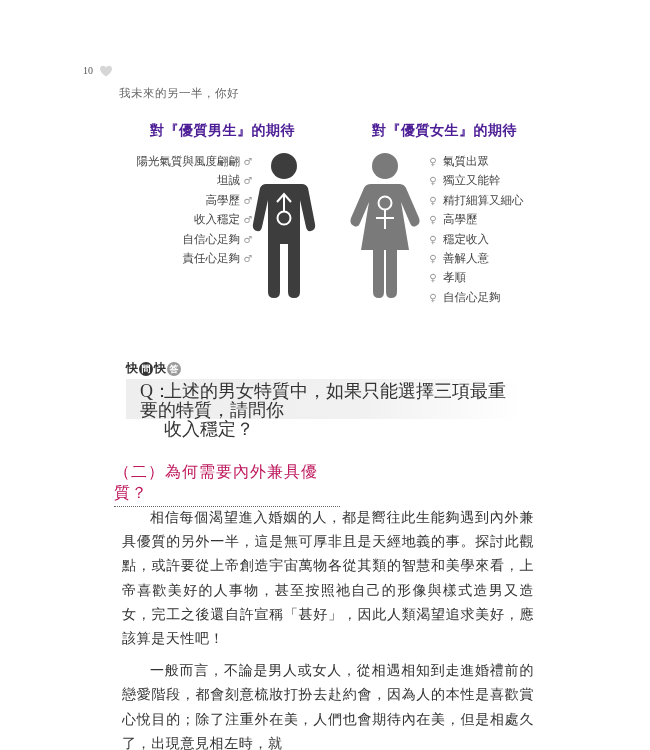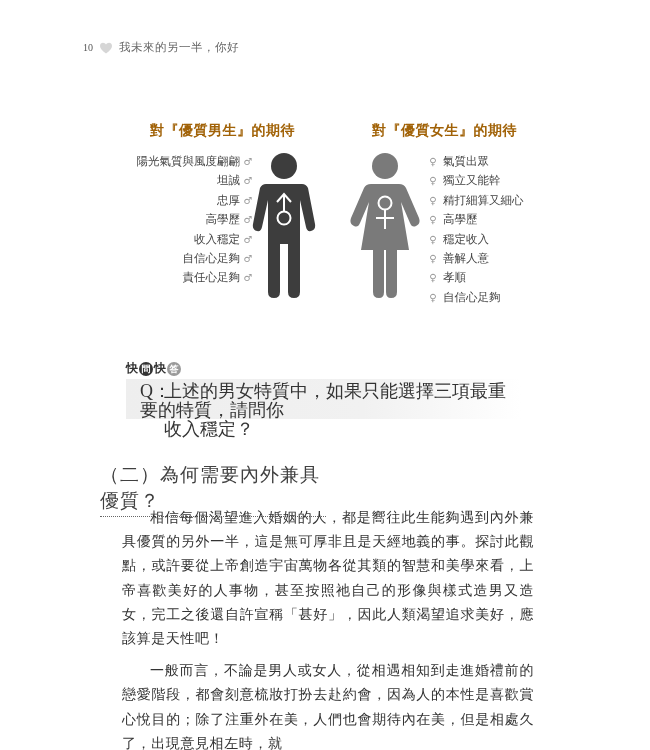--- a/index.html
+++ b/index.html
@@ -32,35 +32,36 @@
     }
     .heart {
       width: 14px;
       height: 14px;
       margin-right: 6px;
       display: inline-block;
     }
     .chapter-title {
       letter-spacing: 0.5px;
       color: #666;
+      margin-top: 46px;
     }
 
     
     .figure {
       position: absolute;
       left: 0;
       top: 0;
       width: 650px;
       height: 330px;
     }
     .fig-title {
       position: absolute;
       font-size: 14px;
       font-weight: bold;
-      color: #a16207;
+      color: #4c1d95;
       letter-spacing: 0.5px;
     }
     .fig-title.male { left: 150px; top: 122px; }
     .fig-title.female { left: 372px; top: 122px; }
 
     .male-list {
       position: absolute;
       right: 396px; 
       top: 152px;
       text-align: right;
@@ -138,24 +139,24 @@
       display: inline;
     }
     .qa-text2 {
       display: block;
       padding-left: 24px;
     }
 
     
     .section-heading {
       position: absolute;
-      left: 100px;
+      left: 114px;
       top: 462px;
-      font-size: 19px;
-      color: #404040;
+      font-size: 16px;
+      color: #be185d;
       letter-spacing: 1px;
       padding-bottom: 2px;
       border-bottom: 1.5px dotted #666;
       width: 226px;
     }
 
     
     .body-text {
       position: absolute;
       left: 114px;
@@ -189,21 +190,20 @@
   <span class="chapter-title">我未來的另一半，你好</span>
 </div>
 
 <div class="figure">
   <div class="fig-title male">對『優質男生』的期待</div>
   <div class="fig-title female">對『優質女生』的期待</div>
 
   <div class="male-list">
     <div class="trait"><span>陽光氣質與風度翩翩</span><span class="sym">♂</span></div>
     <div class="trait"><span>坦誠</span><span class="sym">♂</span></div>
-    <div class="trait"><span>忠厚</span><span class="sym">♂</span></div>
     <div class="trait"><span>高學歷</span><span class="sym">♂</span></div>
     <div class="trait"><span>收入穩定</span><span class="sym">♂</span></div>
     <div class="trait"><span>自信心足夠</span><span class="sym">♂</span></div>
     <div class="trait"><span>責任心足夠</span><span class="sym">♂</span></div>
   </div>
 
   <svg class="man-svg" width="64" height="148" viewBox="0 0 64 148">
     <circle cx="32" cy="14" r="13" fill="#3d3d3d"></circle>
     <path d="M14 32 Q10 32 8 36 L1 72 Q0 78 5 79 Q9 80 10 75 L16 48 L16 140 Q16 146 22 146 Q28 146 28 140 L28 92 L36 92 L36 140 Q36 146 42 146 Q48 146 48 140 L48 48 L54 75 Q55 80 59 79 Q64 78 63 72 L56 36 Q54 32 50 32 Z" fill="#3d3d3d"></path>
 

